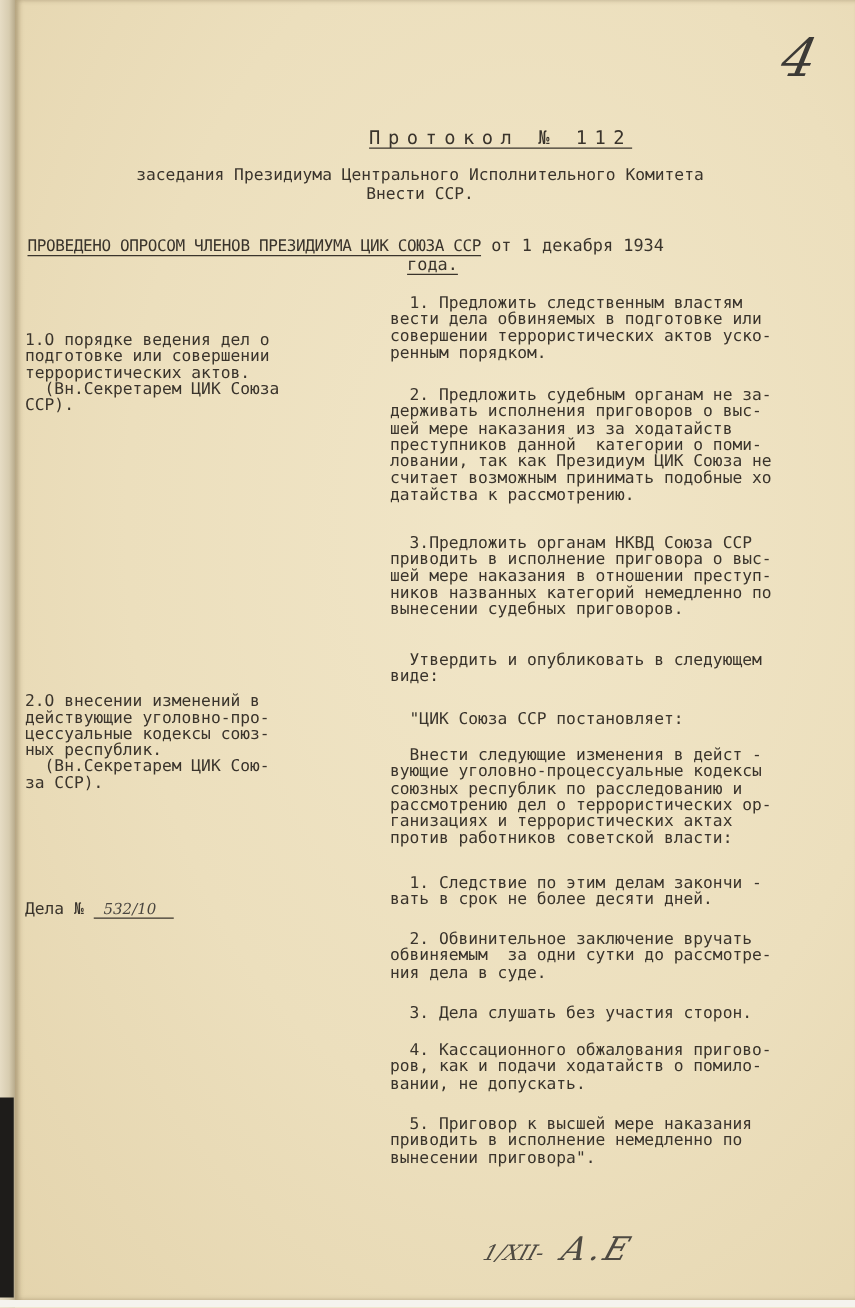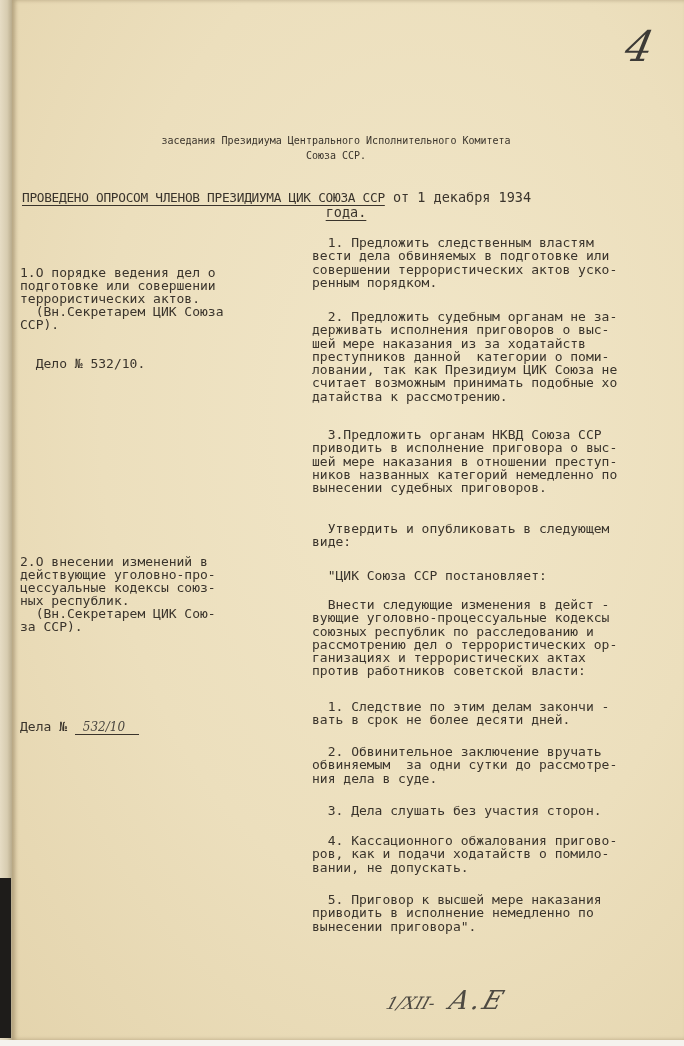--- a/index.html
+++ b/index.html
@@ -33,21 +33,21 @@
     }
     .title {
       position: absolute; left: 0; width: 672px; top: 100px; text-align: center;
     }
     .title span {
       font-size: 15px; letter-spacing: 6px; text-decoration: underline;
       text-underline-offset: 3px; padding-left: 105px;
     }
     .subtitle {
       position: absolute; left: 24px; width: 600px; top: 133px;
-      text-align: center; font-size: 10px; line-height: 15px;
+      text-align: center; font-size: 13px; line-height: 15px;
     }
     .conducted {
       position: absolute; left: 10px; top: 190px; width: 660px;
       font-size: 13.5px; line-height: 15px;
     }
     .conducted .caps {
       text-decoration: underline; text-underline-offset: 3px;
       font-size: 12.8px; letter-spacing: -0.3px;
     }
     .conducted .year {
@@ -77,38 +77,40 @@
   </style>
 </head>
 <body>
 
 <div class="binding"></div>
 <div class="binding-dark"></div>
 
 <div class="page">
   <div class="page-number">4</div>
 
+  <div class="title">
+    <span>Протокол № 112</span>
+  </div>
 
   <div class="subtitle">
     <div>заседания Президиума Центрального Исполнительного Комитета</div>
-    <div>Союза ССР.</div>
+    <div>Внести ССР.</div>
   </div>
 
   <div class="conducted">
     <span class="caps">ПРОВЕДЕНО ОПРОСОМ ЧЛЕНОВ ПРЕЗИДИУМА ЦИК СОЮЗА ССР</span><span> от 1 декабря 1934</span>
     <span class="year">года.</span>
   </div>
 
   <div class="left-item" style="top:240px;">
     <div>1.О порядке ведения дел о
 подготовке или совершении
 террористических актов.
   (Вн.Секретарем ЦИК Союза
 ССР).</div>
-    <div class="case-no"><span>  Дело № 532/10.</span></div>
   </div>
 
   <div class="right-para" style="top:236px;">  1. Предложить следственным властям
 вести дела обвиняемых в подготовке или
 совершении террористических актов уско-
 ренным порядком.</div>
   <div class="right-para" style="top:310px;">  2. Предложить судебным органам не за-
 держивать исполнения приговоров о выс-
 шей мере наказания из за ходатайств
 преступников данной  категории о поми-

